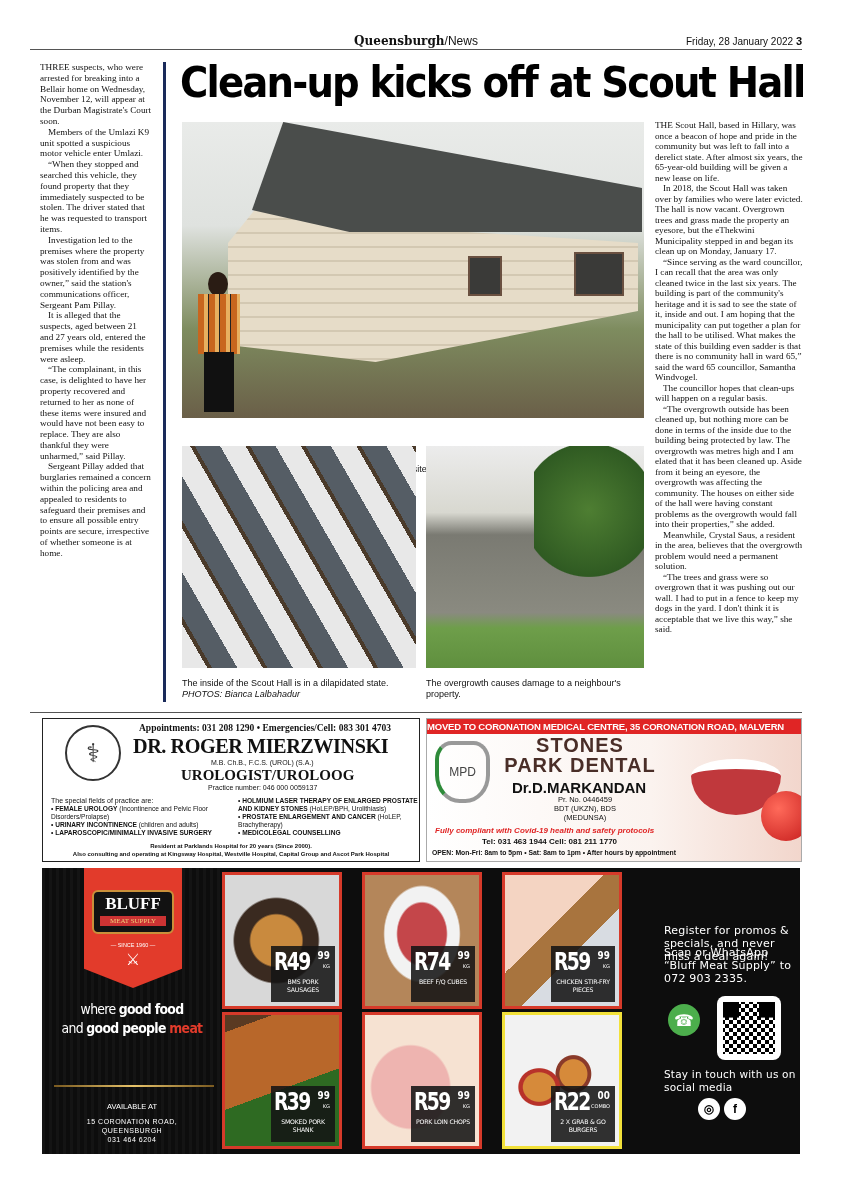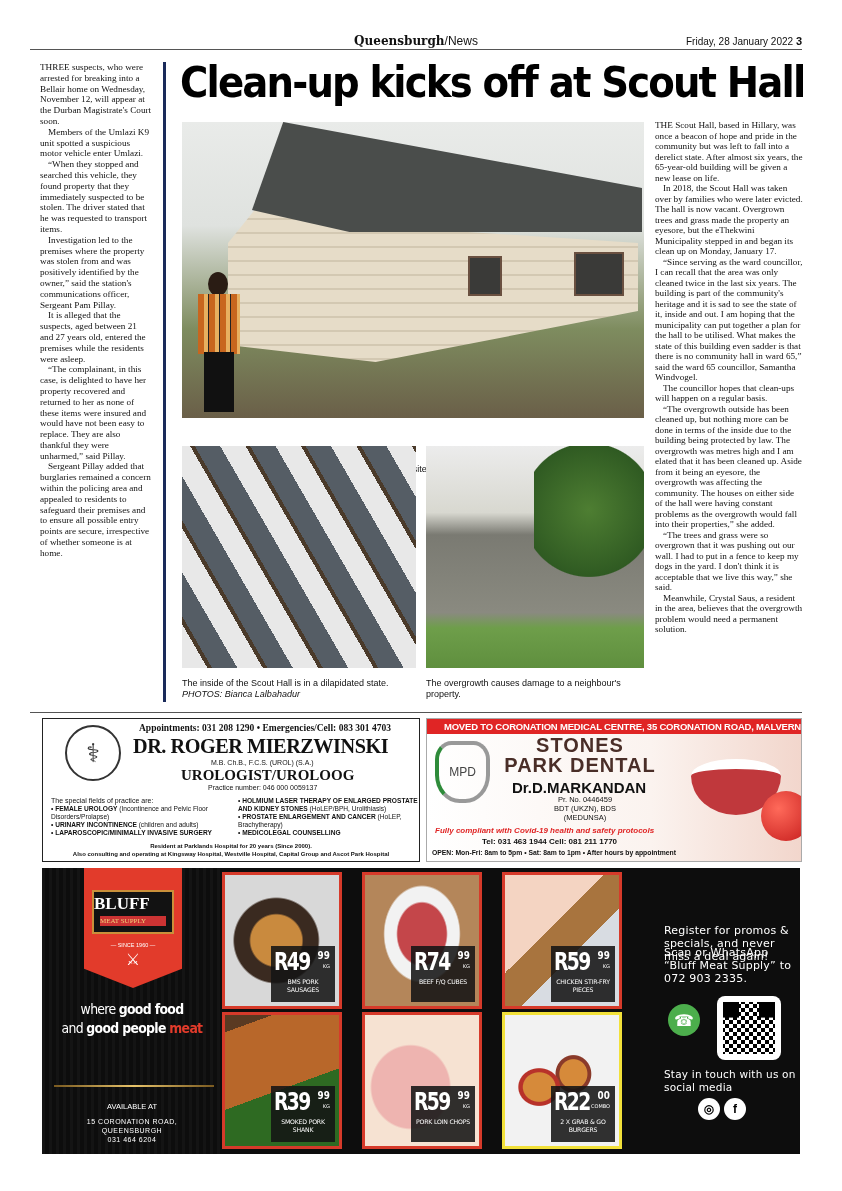--- a/index.html
+++ b/index.html
@@ -55,35 +55,35 @@
   .ad-doc .prac { position: absolute; left: 165px; top: 65px; font-size: 7px; }
   .ad-doc .fields-intro { position: absolute; left: 8px; top: 78px; font-size: 7px; }
   .ad-doc ul { position: absolute; list-style: none; font-size: 6.6px; line-height: 8px; }
   .ad-doc ul li::before { content: "• "; font-weight: bold; }
   .ad-doc ul li b { font-weight: bold; }
   .ad-doc .ul-l { left: 8px; top: 86px; width: 180px; }
   .ad-doc .ul-r { left: 195px; top: 78px; width: 180px; }
   .ad-doc .foot { position: absolute; left: 0; right: 0; top: 124px; text-align: center; font-weight: bold; font-size: 6px; line-height: 7.5px; }
 
   .ad-dent { position: absolute; left: 426px; top: 718px; width: 376px; height: 144px; border: 1px solid #aaa; background: linear-gradient(90deg, #fff 0%, #fbf3ef 60%, #f2d6cc 100%); font-family: "Liberation Sans", sans-serif; overflow: hidden; }
-  .ad-dent .banner { position: absolute; left: 0; top: 0; width: 100%; height: 15px; background: #e02525; color: #fff; font-weight: bold; font-size: 9.5px; line-height: 15px; text-align: right; letter-spacing: -0.2px; white-space: nowrap; }
+  .ad-dent .banner { position: absolute; left: 0; top: 0; width: 100%; height: 15px; background: #e02525; color: #fff; font-weight: bold; font-size: 9.5px; line-height: 15px; text-align: left; letter-spacing: -0.2px; white-space: nowrap; }
   .ad-dent .logo { position: absolute; left: 8px; top: 22px; width: 55px; height: 62px; border: 4px solid #999; border-left-color: #2e8b3a; border-radius: 30% 30% 45% 45%; display: flex; align-items: center; justify-content: center; font-weight: normal; font-size: 12px; color: #444; }
   .ad-dent .brand { position: absolute; left: 68px; top: 16px; font-weight: bold; font-size: 20px; line-height: 20px; color: #4a2e28; letter-spacing: 1px; text-align: center; width: 170px; }
   .ad-dent .dr { position: absolute; left: 85px; top: 60px; font-weight: bold; font-size: 15px; color: #111; }
   .ad-dent .prno { position: absolute; left: 108px; top: 76px; font-size: 7.5px; line-height: 9px; text-align: center; width: 100px; }
   .ad-dent .covid { position: absolute; left: 8px; top: 107px; font-weight: bold; font-style: italic; font-size: 8px; color: #e02525; }
   .ad-dent .tel { position: absolute; left: 55px; top: 118px; font-weight: bold; font-size: 8px; }
   .ad-dent .open { position: absolute; left: 5px; top: 130px; font-weight: bold; font-size: 6.8px; white-space: nowrap; }
   .ad-dent .mouth { position: absolute; right: 20px; top: 40px; width: 90px; height: 56px; border-radius: 50% 50% 50% 50% / 30% 30% 70% 70%; background: #c0383c; border-top: 10px solid #fff; }
   .ad-dent .apple { position: absolute; right: -10px; top: 72px; width: 50px; height: 50px; border-radius: 50%; background: radial-gradient(circle at 35% 35%, #ff6a5a, #c41a1a); }
 
   .ad-bluff { position: absolute; left: 42px; top: 868px; width: 758px; height: 286px; background: #0d0d0d; font-family: "Liberation Sans", sans-serif; color: #fff; }
   .bl-left { position: absolute; left: 0; top: 0; width: 180px; height: 286px; background: repeating-linear-gradient(90deg, #141414 0 3px, #0d0d0d 3px 7px); }
   .bl-ribbon { position: absolute; left: 42px; top: 0; width: 98px; height: 120px; background: #e23b2b; clip-path: polygon(0 0, 100% 0, 100% 84%, 50% 100%, 0 84%); }
-  .bl-logo { position: absolute; left: 50px; top: 22px; width: 82px; height: 44px; background: #121212; border: 2px solid #c9903a; border-radius: 0; text-align: left; }
+  .bl-logo { position: absolute; left: 50px; top: 22px; width: 82px; height: 44px; background: #121212; border: 2px solid #c9903a; border-radius: 6px; text-align: center; }
   .bl-logo .b { font-family: "Liberation Serif", serif; font-weight: bold; font-size: 17px; line-height: 24px; color: #fff; }
   .bl-logo .m { font-family: "Liberation Serif", serif; font-size: 7px; background: #c33; color: #f2d07a; margin: 0 6px; line-height: 10px; }
   .bl-since { position: absolute; left: 42px; top: 74px; width: 98px; text-align: center; font-size: 5.5px; color: #fff; }
   .bl-cleaver { position: absolute; left: 42px; top: 82px; width: 98px; text-align: center; font-size: 16px; color: #fff; }
   .bl-tag { position: absolute; left: 0; top: 132px; width: 180px; text-align: center; font-family: "DejaVu Sans", sans-serif; font-size: 14.5px; line-height: 19px; letter-spacing: -0.8px; transform: scaleX(0.86); }
   .bl-tag b { font-weight: bold; }
   .bl-tag .meat { color: #e23b2b; font-weight: bold; }
   .bl-offer { position: absolute; left: 0; top: 178px; width: 180px; height: 26px; background: #e23b2b; text-align: center; font-weight: bold; font-size: 9.5px; line-height: 11px; padding-top: 2px; }
   .bl-gold { position: absolute; left: 12px; top: 217px; width: 160px; height: 2px; background: linear-gradient(90deg, #7a5a20, #e7c36a, #7a5a20); }
   .bl-avail { position: absolute; left: 0; top: 234px; width: 180px; text-align: center; font-size: 7.5px; }
@@ -155,22 +155,22 @@
   <i>PHOTOS: Bianca Lalbahadur</i>
 </div>
 <div class="caption cap-right">The overgrowth causes damage to a neighbour's property.</div>
 
 <div class="col-right">
   <p>THE Scout Hall, based in Hillary, was once a beacon of hope and pride in the community but was left to fall into a derelict state. After almost six years, the 65-year-old building will be given a new lease on life.</p>
   <p>In 2018, the Scout Hall was taken over by families who were later evicted. The hall is now vacant. Overgrown trees and grass made the property an eyesore, but the eThekwini Municipality stepped in and began its clean up on Monday, January 17.</p>
   <p>“Since serving as the ward councillor, I can recall that the area was only cleaned twice in the last six years. The building is part of the community's heritage and it is sad to see the state of it, inside and out. I am hoping that the municipality can put together a plan for the hall to be utilised. What makes the state of this building even sadder is that there is no community hall in ward 65,” said the ward 65 councillor, Samantha Windvogel.</p>
   <p>The councillor hopes that clean-ups will happen on a regular basis.</p>
   <p>“The overgrowth outside has been cleaned up, but nothing more can be done in terms of the inside due to the building being protected by law. The overgrowth was metres high and I am elated that it has been cleaned up. Aside from it being an eyesore, the overgrowth was affecting the community. The houses on either side of the hall were having constant problems as the overgrowth would fall into their properties,” she added.</p>
+  <p>Meanwhile, Crystal Saus, a resident in the area, believes that the overgrowth problem would need a permanent solution.</p>
   <p>“The trees and grass were so overgrown that it was pushing out our wall. I had to put in a fence to keep my dogs in the yard. I don't think it is acceptable that we live this way,” she said.</p>
-  <p>Meanwhile, Crystal Saus, a resident in the area, believes that the overgrowth problem would need a permanent solution.</p>
 </div>
 
 <div class="hr"></div>
 
 <div class="ad-doc">
   <div class="seal">⚕</div>
   <div class="appt">Appointments: 031 208 1290 • Emergencies/Cell: 083 301 4703</div>
   <div class="name">DR. ROGER MIERZWINSKI</div>
   <div class="quals">M.B. Ch.B., F.C.S. (UROL) (S.A.)</div>
   <div class="spec">UROLOGIST/UROLOOG</div>

